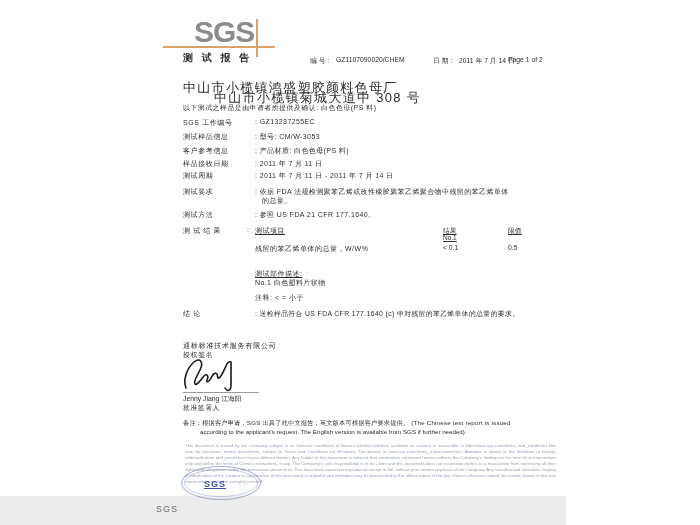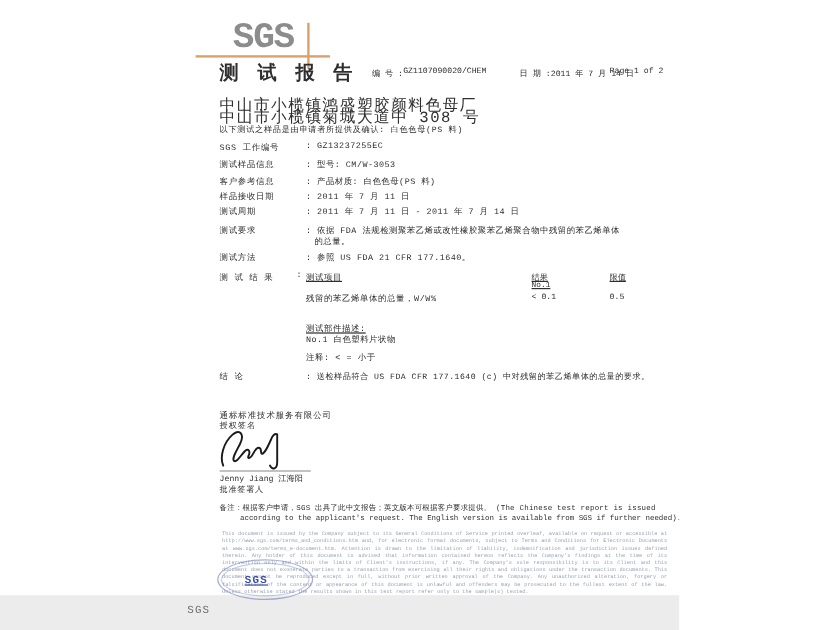--- a/index.html
+++ b/index.html
@@ -1,33 +1,33 @@
 <!DOCTYPE html>
 <html><head>
 <meta charset="utf-8">
 <style>
   html,body{margin:0;padding:0;background:#fff;}
   .screen{position:relative;width:566px;height:525px;background:#fff;overflow:hidden;
-          font-family:Liberation Mono, monospace;color:#2e2e2e;}
+          font-family:Liberation Sans, sans-serif;color:#2e2e2e;}
   .abs{position:absolute;}
   
   .logo{left:194px;top:15px;font-size:30px;font-weight:bold;color:#8c8c8c;letter-spacing:-1px;}
   .accent-h{left:163px;top:46px;width:112px;height:2px;background:#d9a26a;}
   .accent-v{left:256px;top:19px;width:2px;height:38px;background:#d9a26a;}
-  .doc-title{left:183px;top:51px;font-size:16px;font-weight:bold;letter-spacing:3px;}
+  .doc-title{left:183px;top:51px;font-size:10px;font-weight:bold;letter-spacing:3px;}
   .hmeta{font-size:6.8px;white-space:nowrap;}
   .h-no-label{left:310px;top:56px;}
   .h-no{left:336px;top:56px;}
   .h-date-label{left:433px;top:56px;}
   .h-date{left:459px;top:56px;}
   .h-page{left:508px;top:56px;}
   
   .addr{left:183px;font-size:13px;letter-spacing:1.3px;white-space:nowrap;}
   .addr1{top:79px;}
-  .addr2{top:89px;}
+  .addr2{top:89px;margin-left:31px;}
   .intro{left:183px;top:103px;font-size:6.8px;letter-spacing:.6px;white-space:nowrap;}
   
   .lbl{position:absolute;left:183px;font-size:7px;letter-spacing:.6px;white-space:nowrap;}
   .val{position:absolute;left:255px;font-size:7px;letter-spacing:.4px;white-space:nowrap;}
   .row0{top:118px;} .row1{top:132px;} .row2{top:146px;} .row3{top:159px;}
   .row4{top:171px;} .row5{top:187px;} .row5b{top:195.5px;left:262px;}
   .row6{top:210px;}
   
   .res-label{top:226px;}
   .res-colon{left:247px;top:226px;font-size:7px;}

